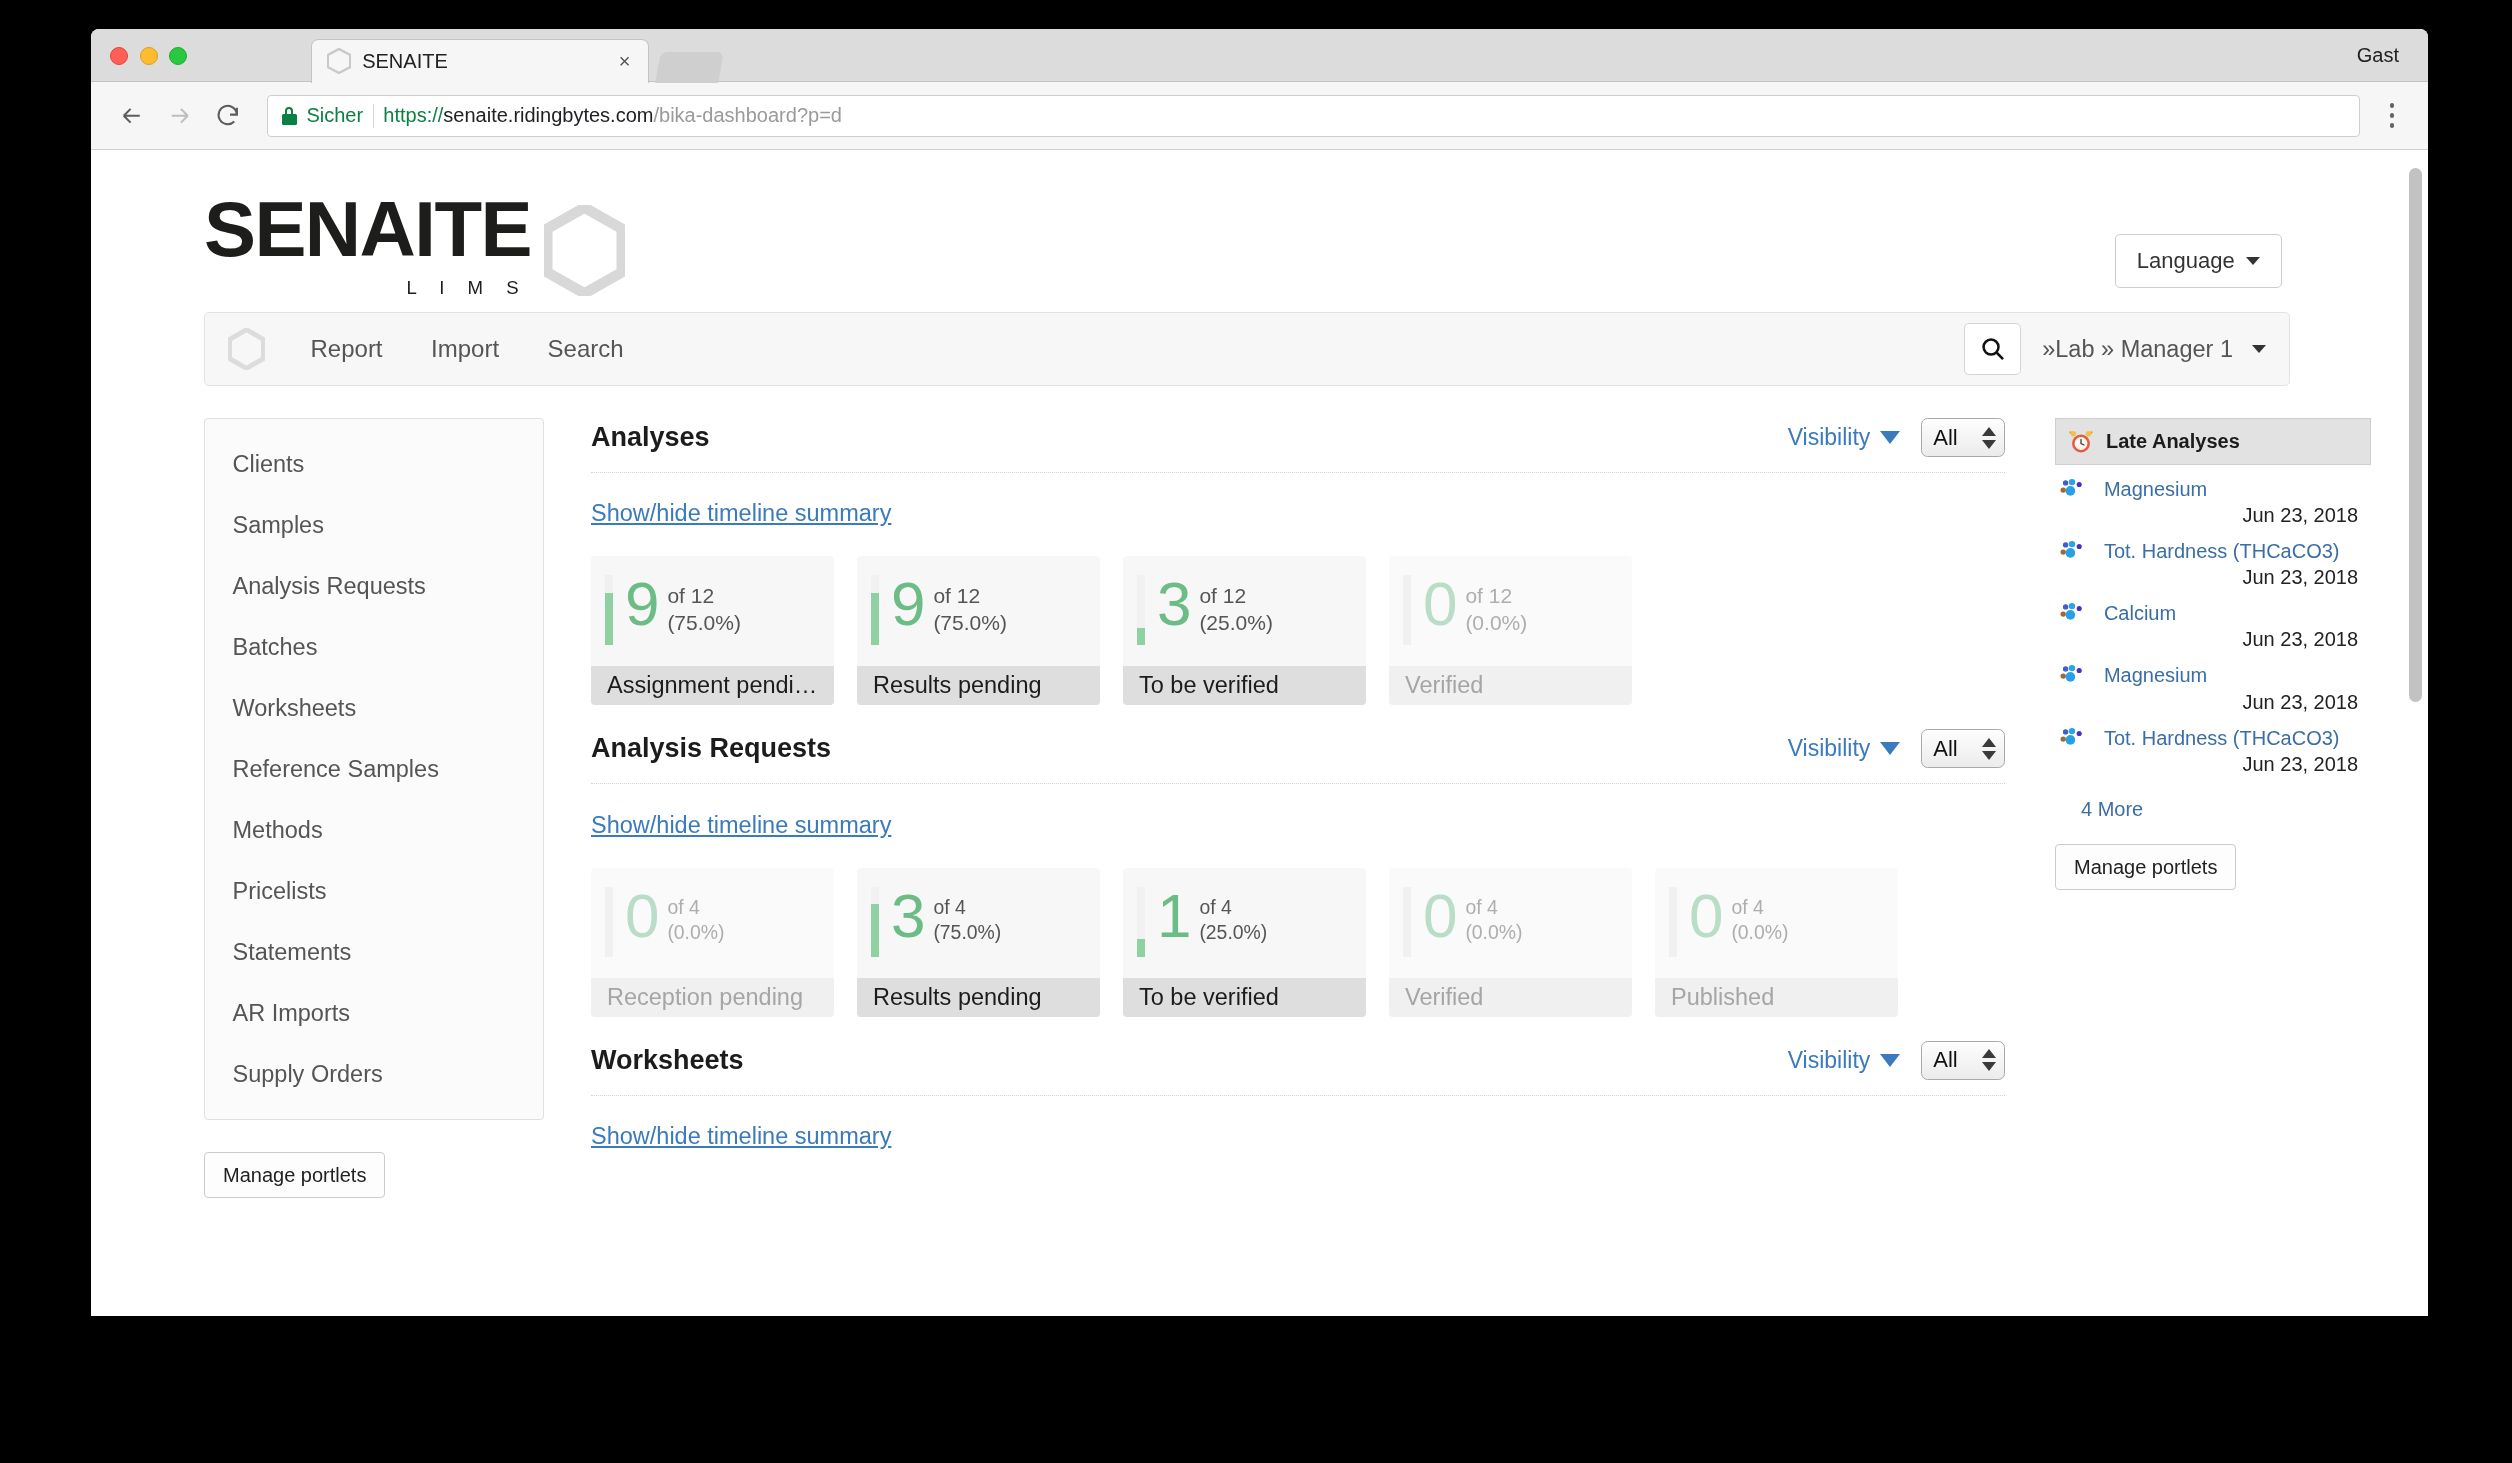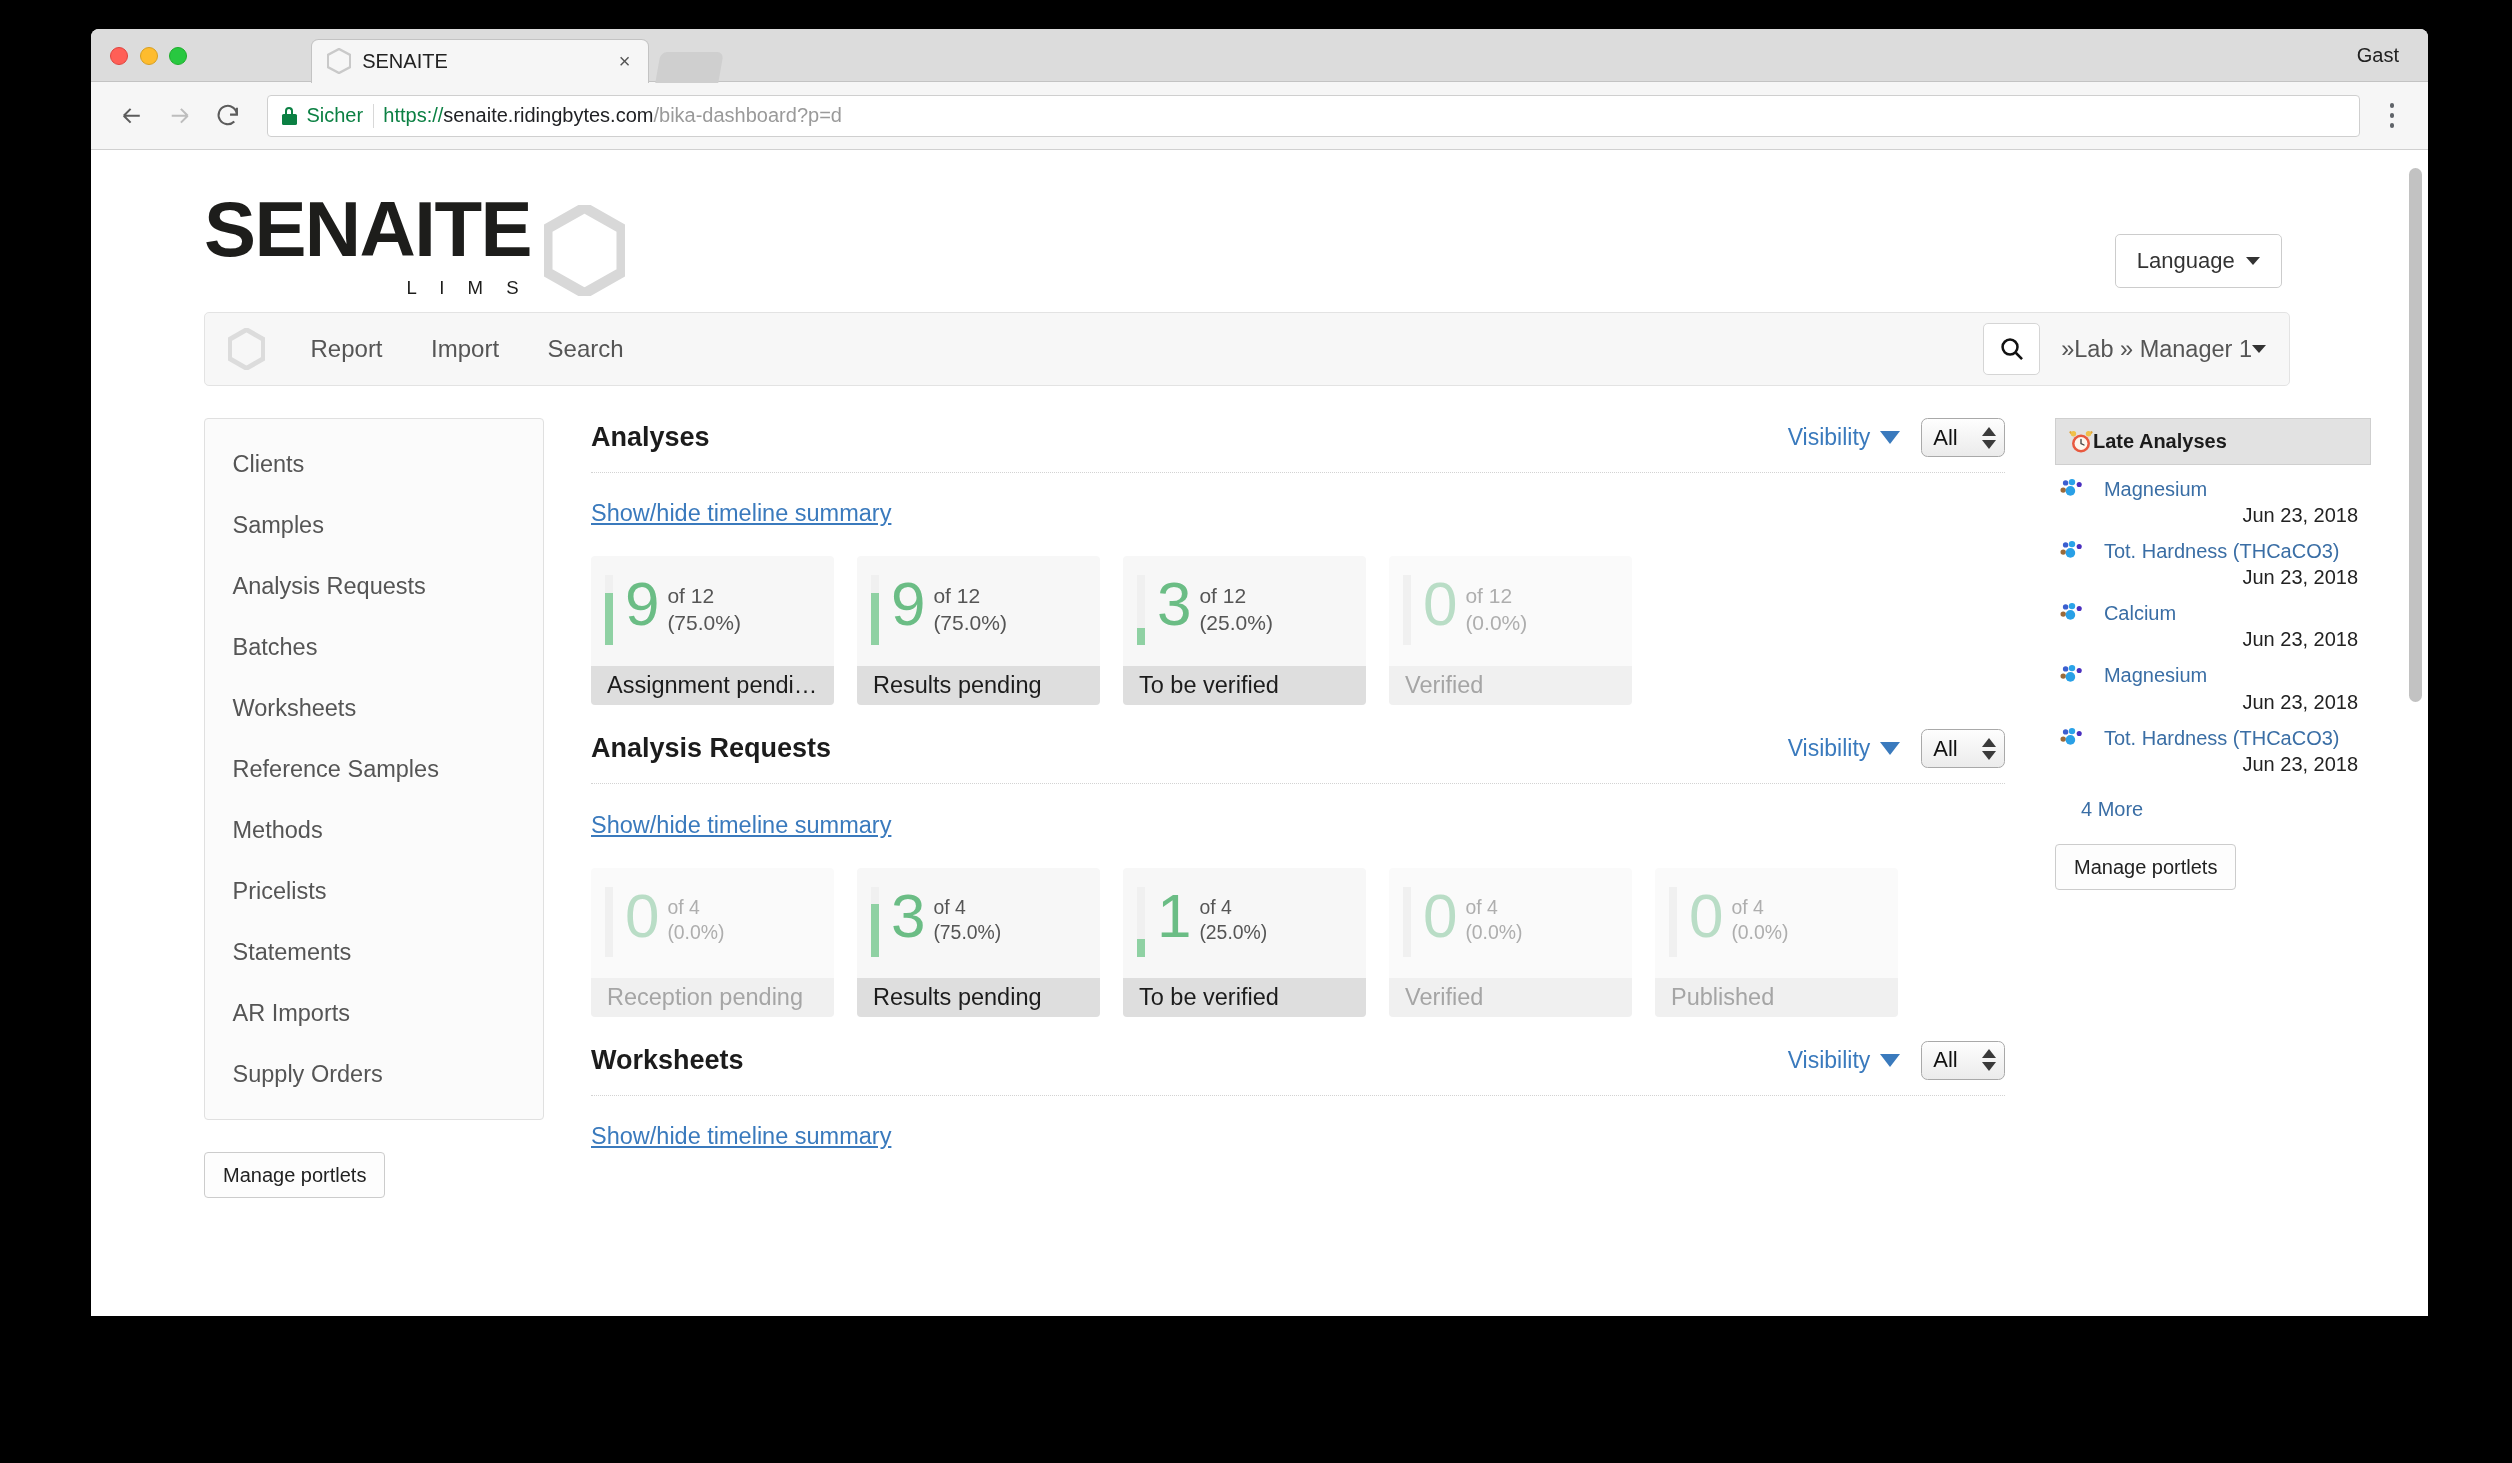--- a/index.html
+++ b/index.html
@@ -107,21 +107,21 @@
     background:#f7f7f7; border:0.8px solid #e3e3e3; border-radius:4.9px;
     display:flex; align-items:center; padding: 0 23px; gap: 6.5px;
   }
   .nav-hex { margin-right: 18px; display:flex; align-items:center;}
   .nav-link { font-size: 24px; color:#555; padding: 8px 21px; white-space:nowrap;}
   .nav-right { margin-left:auto; display:flex; align-items:center; gap: 21px;}
   .search-btn {
     width: 57px; height: 52px; background:#fff; border:0.8px solid #d5d5d5; border-radius:4.9px;
     display:flex; align-items:center; justify-content:center;
   }
-  .user-menu { font-size: 23.5px; color:#555; display:flex; align-items:center; gap: 0; white-space:nowrap;}
+  .user-menu { font-size: 23.5px; color:#555; display:flex; align-items:center; gap: 19px; white-space:nowrap;}
 
   
   .content-row { display:flex; padding: 32px 0 0 113px; gap: 0; }
   .sidebar { width: 340px; flex:0 0 340px; }
   .sidebar-box { border:0.8px solid #e0e0e0; border-radius:4px; background:#fbfbfb; padding: 14.6px 0; }
   .side-item { padding: 17px 27.5px; font-size: 23.5px; color:#555; white-space:nowrap;}
   .manage-portlets-btn {
     margin-top: 32px; display:inline-block;
     border:0.8px solid #ccc; background:#fdfdfd; border-radius:4px;
     padding: 10.5px 18px; font-size: 20px; color:#222;
@@ -173,21 +173,21 @@
   .tile.muted .tile-num { color:#b9ddc6; }
   .tile.muted .tile-of, .tile.muted .tile-pct { color:#aeaeae; }
   .tile.muted .tile-label { background:#f0f0f0; color:#a5a5a5;}
   .tile.muted .spark .fill { background: transparent; }
   .tile.small-meta .tile-of, .tile.small-meta .tile-pct { font-size: 19.4px; }
 
   
   .rightcol { width: 348px; flex:0 0 348px; padding-right: 32px; }
   .portlet-head {
     background:#e2e2e2; border:0.8px solid #cfcfcf;
-    padding: 10.5px 13px; display:flex; align-items:center; gap: 0;
+    padding: 10.5px 13px; display:flex; align-items:center; gap: 13px;
   }
   .portlet-title { font-size: 20px; font-weight:700; color:#1c1c1c;}
   .portlet-body { padding: 8px 4.9px 0 4.9px; }
   .pl-row { padding: 4.9px 0 1.6px 0; }
   .pl-name { display:flex; align-items:flex-start; gap: 20px; font-size: 20px; color:#3a6ea5; }
   .pl-date { font-size: 20px; color:#222; text-align:right; padding: 3.2px 8px 6.5px 0;}
   .more-link { font-size: 20px; color:#3a6ea5; padding: 14.6px 0 0 26px; display:inline-block;}
   .rightcol .manage-portlets-btn { margin-top: 23px; margin-left: 0; }
 
   .mol { width: 24px; height: 21px; flex:0 0 24px; }

